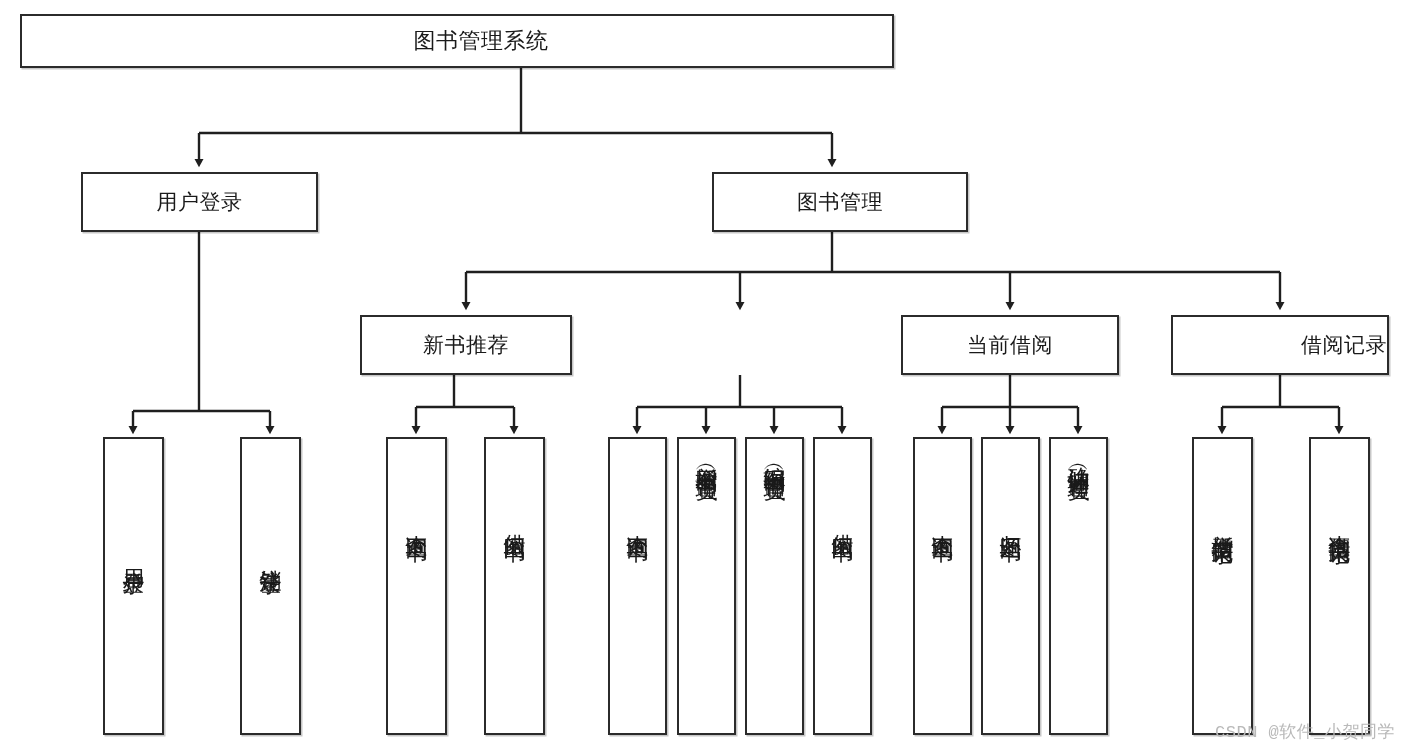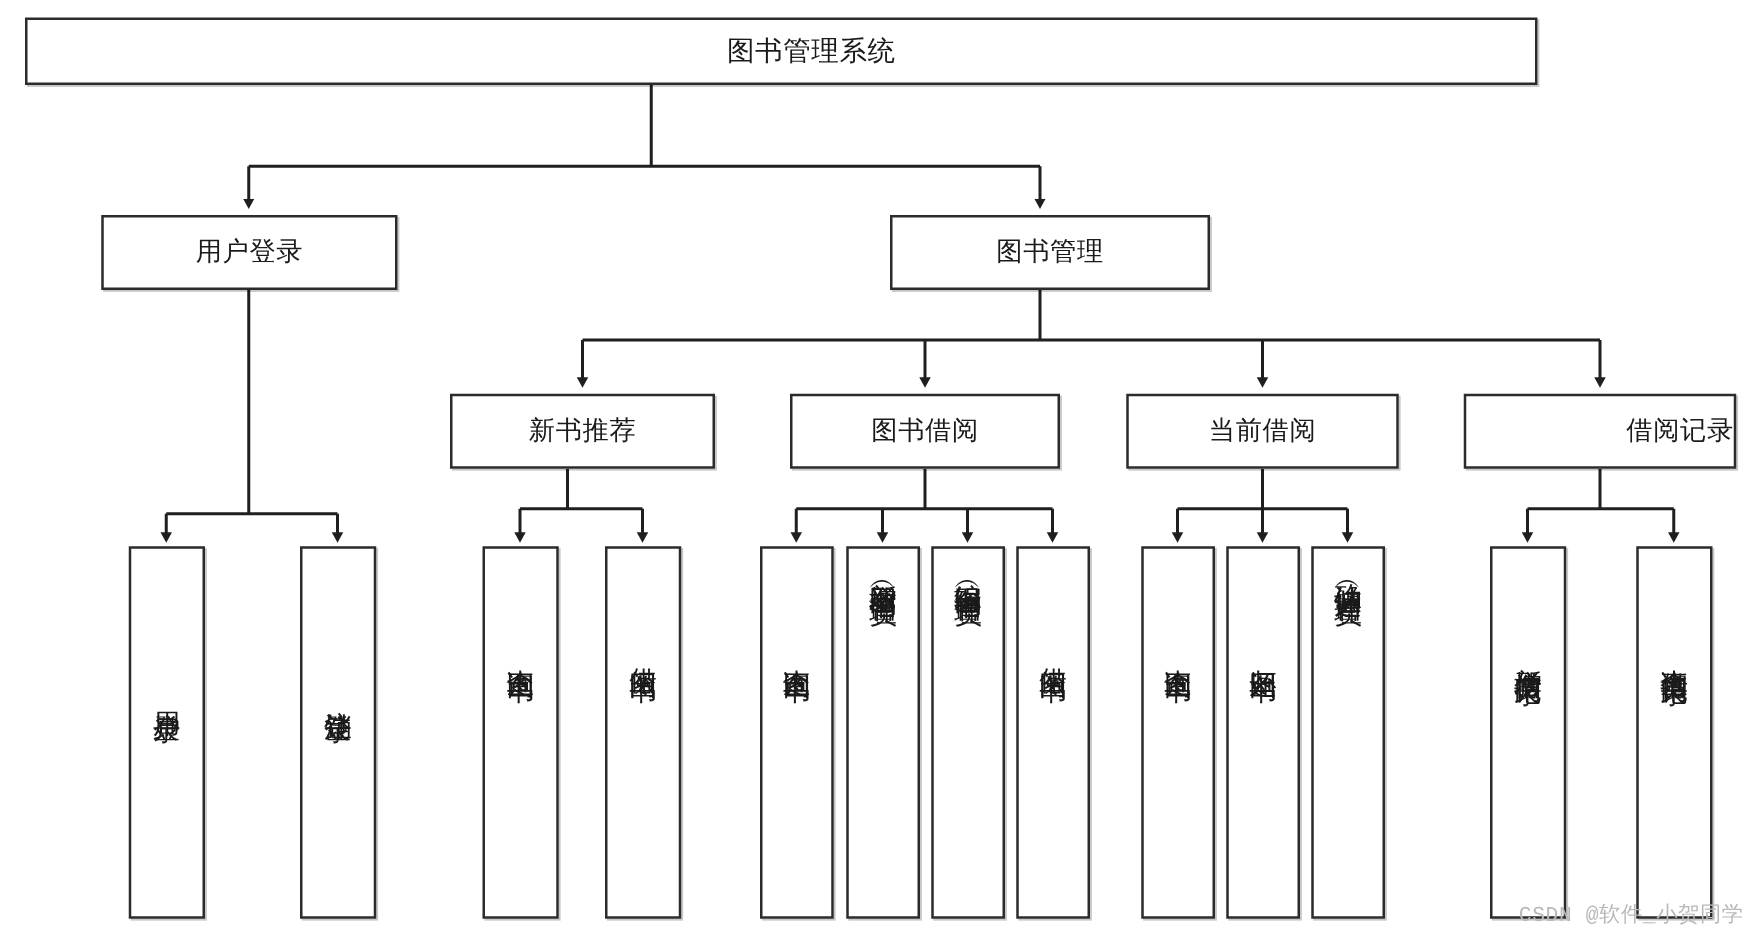--- a/index.html
+++ b/index.html
@@ -116,36 +116,33 @@
       <path d="M1010,407 L1010,430" marker-end="url(#ar)"></path>
       <path d="M1078,407 L1078,430" marker-end="url(#ar)"></path>
 
       <path d="M1280,375 L1280,407"></path>
       <path d="M1222,407 L1339,407"></path>
       <path d="M1222,407 L1222,430" marker-end="url(#ar)"></path>
       <path d="M1339,407 L1339,430" marker-end="url(#ar)"></path>
     </g>
   </svg>
 
-  <div class="node root" style="left:20px; top:14px; width:1210px; height:54px;padding-left:48px;">
+  <div class="node root" style="left:20px; top:14px; width:874px; height:54px;padding-left:48px;">
     <span class="lbl">图书管理系统</span>
   </div>
 
   <div class="node" style="left:81px; top:172px; width:237px; height:60px;">
     <span class="lbl">用户登录</span>
   </div>
   <div class="node" style="left:712px; top:172px; width:256px; height:60px;">
     <span class="lbl">图书管理</span>
   </div>
 
   <div class="node" style="left:360px; top:315px; width:212px; height:60px;align-items:center;">
     <span class="lbl">新书推荐</span>
-  </div>
-  <div class="node" style="left:632px; top:315px; width:216px; height:60px;">
-    <span class="lbl">图书借阅</span>
   </div>
   <div class="node" style="left:901px; top:315px; width:218px; height:60px;">
     <span class="lbl">当前借阅</span>
   </div>
   <div class="node" style="left:1171px; top:315px; width:218px; height:60px;justify-content:flex-end;">
     <span class="lbl">借阅记录</span>
   </div>
 
   <div class="node leaf low" style="left:103px; top:437px; width:61px; height:298px;">
     <span class="lbl">用户登录</span>

